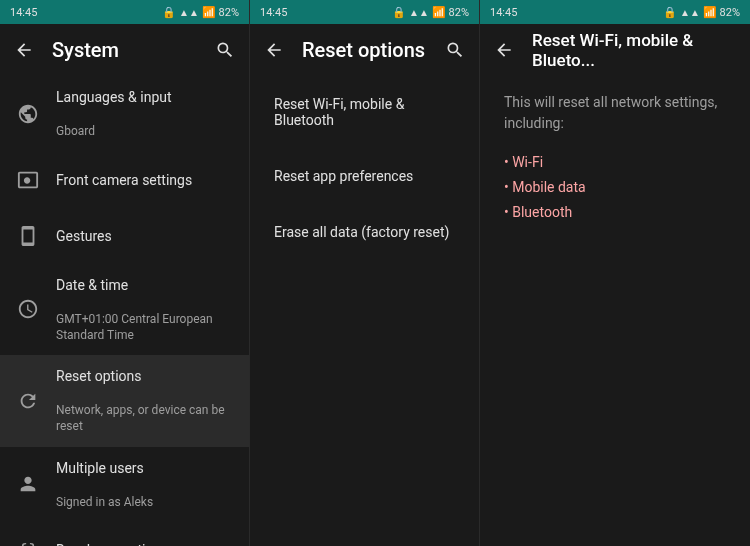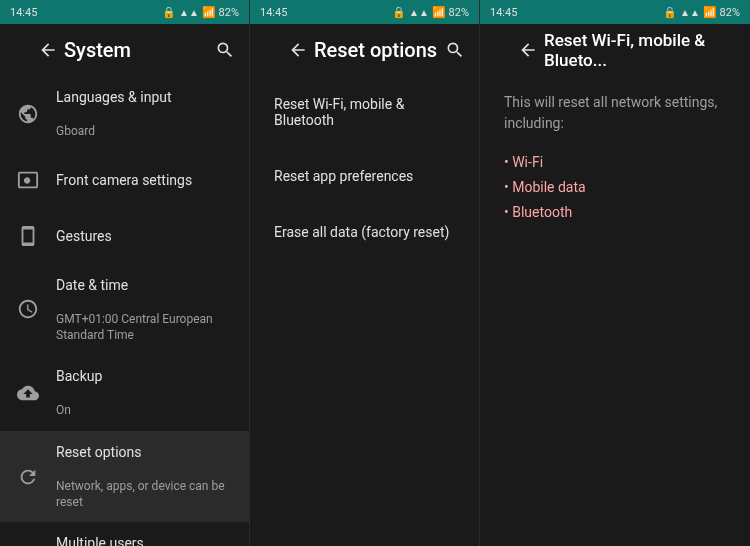--- a/index.html
+++ b/index.html
@@ -32,22 +32,21 @@
       gap: 3px;
       font-size: 11px;
     }
 
     
     .top-bar {
       display: flex;
       align-items: center;
       padding: 8px 12px;
       height: 52px;
-      gap: 4px;
-      margin-left: 24px;
+      gap: 16px;
     }
 
     .top-bar-title {
       font-size: 20px;
       font-weight: 500;
       flex: 1;
       color: #ffffff;
     }
 
     .icon-btn {
@@ -248,31 +247,20 @@
             <svg width="22" height="22" viewBox="0 0 24 24" fill="#9e9e9e">
               <path d="M11.99 2C6.47 2 2 6.48 2 12s4.47 10 9.99 10C17.52 22 22 17.52 22 12S17.52 2 11.99 2zM12 20c-4.42 0-8-3.58-8-8s3.58-8 8-8 8 3.58 8 8-3.58 8-8 8zm.5-13H11v6l5.25 3.15.75-1.23-4.5-2.67V7z"></path>
             </svg>
           </div>
           <div class="item-text">
             <div class="item-title">Date &amp; time</div>
             <div class="item-subtitle">GMT+01:00 Central European Standard Time</div>
           </div>
         </div>
 
-        <div class="settings-item">
-          <div class="item-icon">
-            <svg width="22" height="22" viewBox="0 0 24 24" fill="#9e9e9e">
-              <path d="M19.35 10.04C18.67 6.59 15.64 4 12 4 9.11 4 6.6 5.64 5.35 8.04 2.34 8.36 0 10.91 0 14c0 3.31 2.69 6 6 6h13c2.76 0 5-2.24 5-5 0-2.64-2.05-4.78-4.65-4.96zM14 13v4h-4v-4H7l5-5 5 5h-3z"></path>
-            </svg>
-          </div>
-          <div class="item-text">
-            <div class="item-title">Backup</div>
-            <div class="item-subtitle">On</div>
-          </div>
-        </div>
 
         <div class="settings-item active">
           <div class="item-icon">
             <svg width="22" height="22" viewBox="0 0 24 24" fill="#9e9e9e">
               <path d="M17.65 6.35C16.2 4.9 14.21 4 12 4c-4.42 0-7.99 3.58-7.99 8s3.57 8 7.99 8c3.73 0 6.84-2.55 7.73-6h-2.08c-.82 2.33-3.04 4-5.65 4-3.31 0-6-2.69-6-6s2.69-6 6-6c1.66 0 3.14.69 4.22 1.78L13 11h7V4l-2.35 2.35z"></path>
             </svg>
           </div>
           <div class="item-text">
             <div class="item-title">Reset options</div>
             <div class="item-subtitle">Network, apps, or device can be reset</div>

